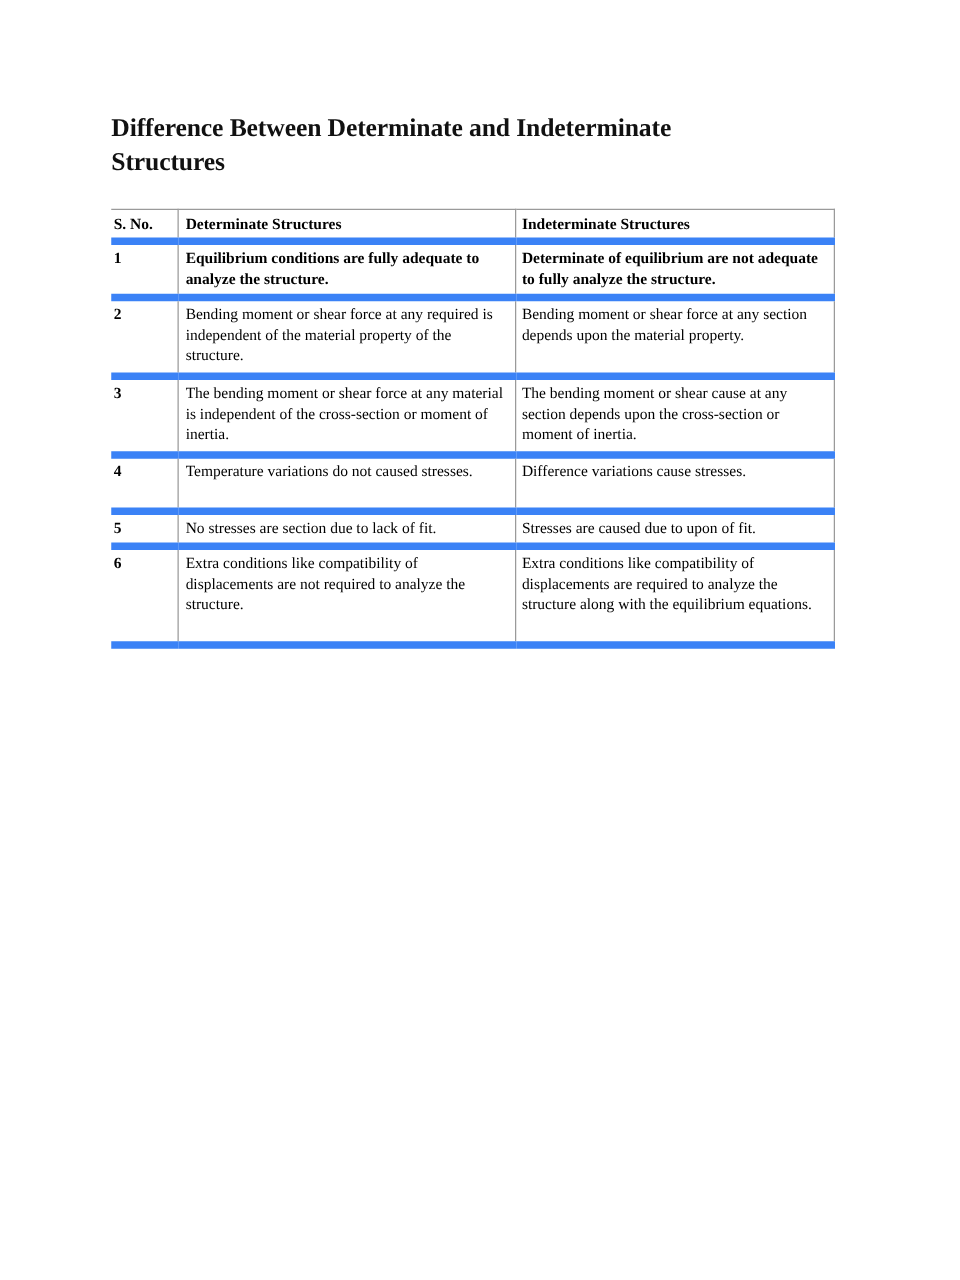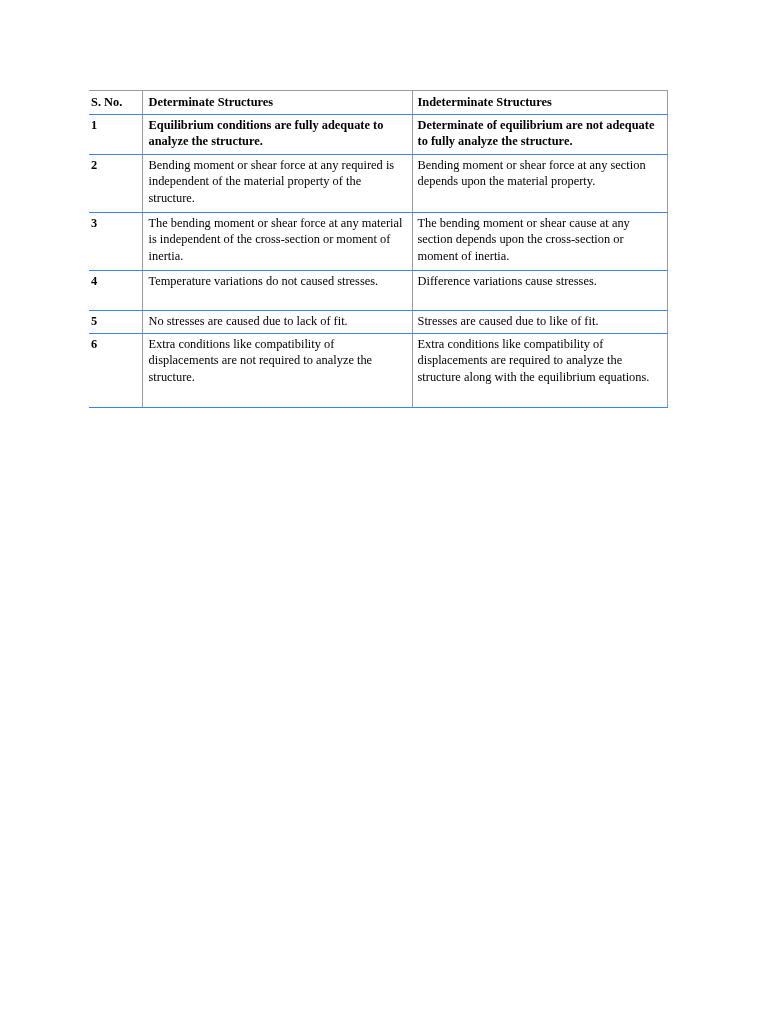--- a/index.html
+++ b/index.html
@@ -51,21 +51,21 @@
     background: #ffffff;
   }
 
   table.compare-table col.col-sno    { width: 53px; }
   table.compare-table col.col-det    { width: 270px; }
   table.compare-table col.col-indet  { width: 255px; }
 
   table.compare-table th,
   table.compare-table td {
     border-top: 1px solid #9a9a9a;
-    border-bottom: 1px solid #3b82f6;
+    border-bottom: 6px solid #3b82f6;
     border-left: none;
     border-right: none;
     vertical-align: top;
     padding: 2px 4px 3px 4px;
     text-align: left;
     background: #ffffff;
     word-wrap: break-word;
   }
 
   
@@ -101,20 +101,21 @@
   .row-tall-4 td { height: 34px; }
   .row-tall-5 td { height: 17px; }
   .row-tall-6 td { height: 68px; }
 </style>
 </head>
 <body>
 
 <div class="page">
   <div class="content">
 
+    <h1 class="doc-title">Difference Between Determinate and Indeterminate Structures</h1>
 
     <table class="compare-table">
       <colgroup>
         <col class="col-sno">
         <col class="col-det">
         <col class="col-indet">
       </colgroup>
       <thead>
         <tr>
           <th class="cell-sno">S. No.</th>
@@ -138,22 +139,22 @@
           <td class="cell-det">The bending moment or shear force at any material is independent of the cross-section or moment of inertia.</td>
           <td class="cell-indet">The bending moment or shear cause at any section depends upon the cross-section or moment of inertia.</td>
         </tr>
         <tr class="row-tall-4">
           <td class="cell-sno">4</td>
           <td class="cell-det">Temperature variations do not caused stresses.</td>
           <td class="cell-indet">Difference variations cause stresses.</td>
         </tr>
         <tr class="row-tall-5">
           <td class="cell-sno">5</td>
-          <td class="cell-det">No stresses are caused due to lack of fit.</td>
-          <td class="cell-indet">Stresses are caused due to like of fit.</td>
+          <td class="cell-det">No stresses are section due to lack of fit.</td>
+          <td class="cell-indet">Stresses are caused due to upon of fit.</td>
         </tr>
         <tr class="row-tall-6">
           <td class="cell-sno">6</td>
           <td class="cell-det">Extra conditions like compatibility of displacements are not required to analyze the structure.</td>
           <td class="cell-indet">Extra conditions like compatibility of displacements are required to analyze the structure along with the equilibrium equations.</td>
         </tr>
       </tbody>
     </table>
 
   </div>

